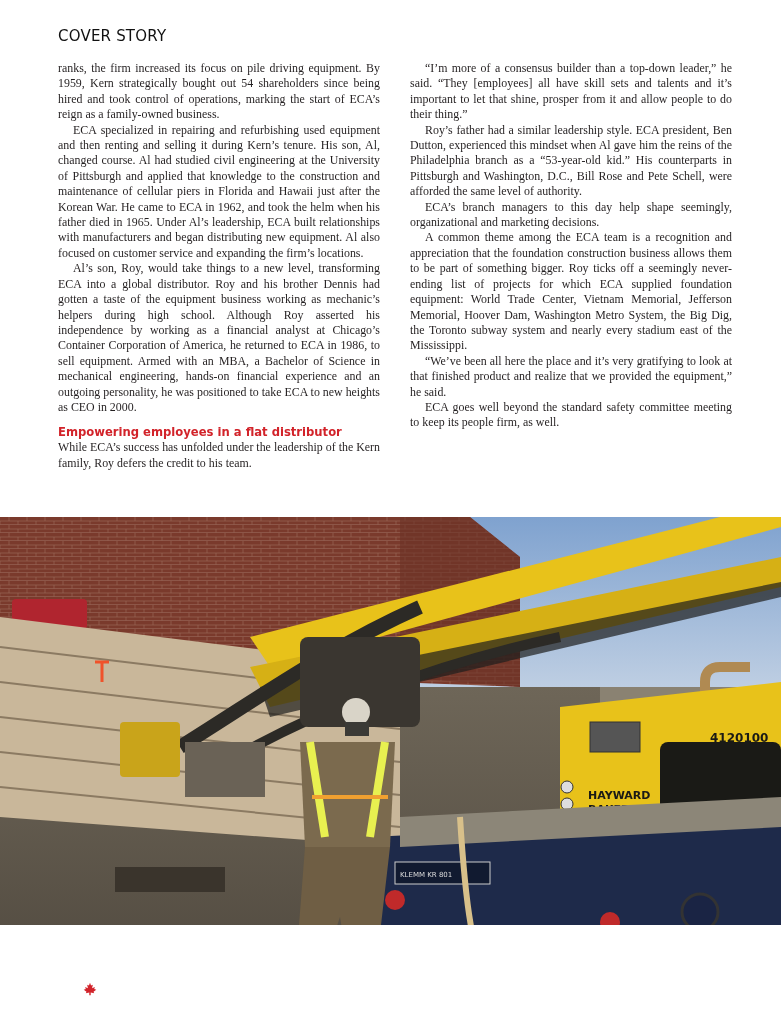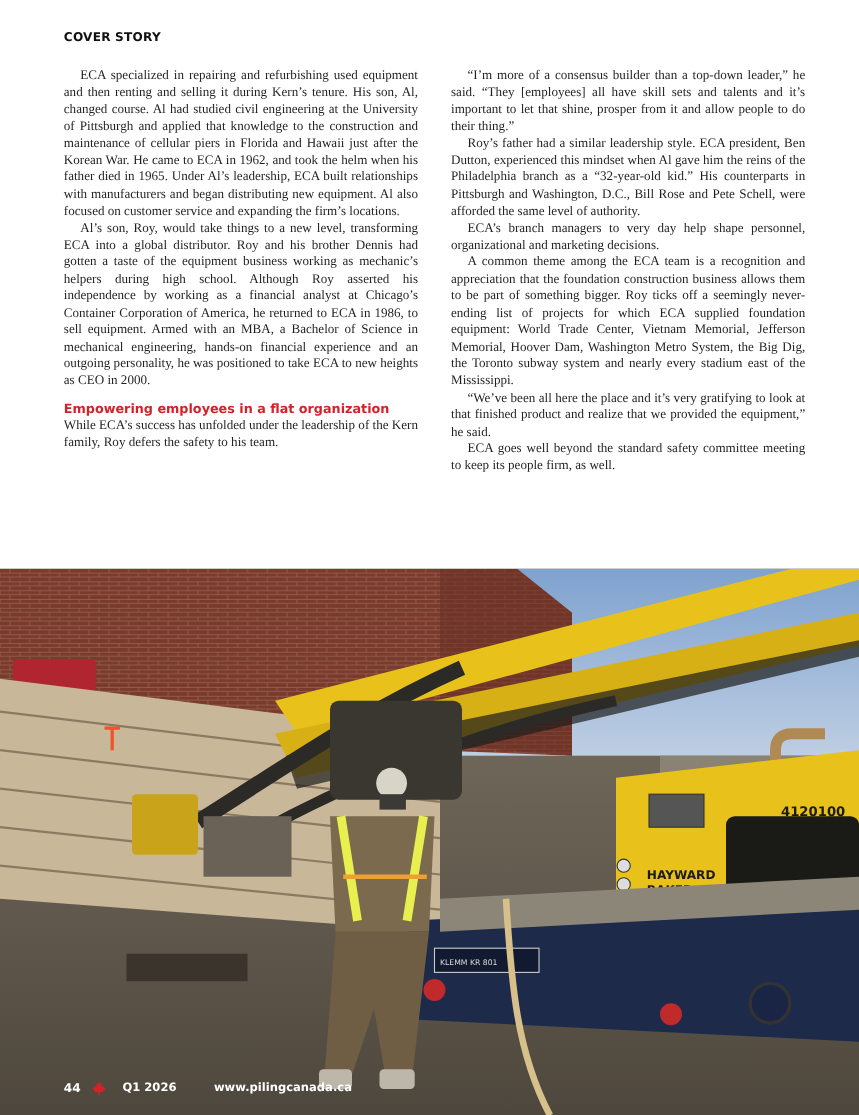--- a/index.html
+++ b/index.html
@@ -2,41 +2,41 @@
 <html><head>
 <meta charset="utf-8">
 <style>
   * { margin: 0; padding: 0; box-sizing: border-box; }
   html, body { width: 781px; height: 1014px; background: #ffffff; overflow: hidden; }
   body { position: relative; font-family: "DejaVu Serif", "Liberation Serif", serif; color: #231f20; }
 
   .section-label {
     position: absolute; left: 58px; top: 27px;
     font-family: "DejaVu Sans", "Liberation Sans", sans-serif;
-    font-weight: bold; font-size: 11px; letter-spacing: 0.2px; color: #111;
+    font-weight: normal; font-size: 15px; letter-spacing: 0.2px; color: #111;
   }
 
   .col {
     position: absolute; top: 61px; width: 322px;
     font-family: "Liberation Serif", "DejaVu Serif", serif;
     font-size: 11.9px; line-height: 15.4px; text-align: justify; hyphens: auto;
   }
   .col.left { left: 58px; }
   .col.right { left: 410px; }
   .col p { text-indent: 15px; }
   .col p.no-indent { text-indent: 0; }
   .col h3 {
     font-family: "DejaVu Sans", "Liberation Sans", sans-serif;
     font-weight: bold; font-size: 11.6px; line-height: 14px;
     margin-top: 10px; margin-bottom: 1px;
   }
 
   
   .photo {
-    position: absolute; left: 0; top: 517px; width: 781px; height: 497px; overflow: hidden;
+    position: absolute; left: 0; top: 517px; width: 781px; height: 408px; overflow: hidden;
     background: #6b6356;
     text-decoration: underline;
   }
   .photo svg { display: block; }
 
   .footer {
     position: absolute; left: 58px; top: 981px; height: 16px;
     display: flex; align-items: center; gap: 10px;
     font-family: "DejaVu Sans", "Liberation Sans", sans-serif; font-weight: bold; font-size: 10.5px; color: #ffffff;
   }
@@ -44,30 +44,31 @@
   .footer .leaf { width: 14px; height: 14px; }
   .footer .issue { margin-left: 4px; }
   .footer .url { margin-left: 24px; }
 </style>
 </head>
 <body>
 
 <div class="section-label">COVER STORY</div>
 
 <div class="col left">
+  <p class="no-indent">ranks, the firm increased its focus on pile driving equipment. By 1959, Kern strategically bought out 54 shareholders since being hired and took control of operations, marking the start of ECA’s reign as a family-owned business.</p>
   <p>ECA specialized in repairing and refurbishing used equipment and then renting and selling it during Kern’s tenure. His son, Al, changed course. Al had studied civil engineering at the University of Pittsburgh and applied that knowledge to the construction and maintenance of cellular piers in Florida and Hawaii just after the Korean War. He came to ECA in 1962, and took the helm when his father died in 1965. Under Al’s leadership, ECA built relationships with manufacturers and began distributing new equipment. Al also focused on customer service and expanding the firm’s locations.</p>
   <p>Al’s son, Roy, would take things to a new level, transforming ECA into a global distributor. Roy and his brother Dennis had gotten a taste of the equipment business working as mechanic’s helpers during high school. Although Roy asserted his independence by working as a financial analyst at Chicago’s Container Corporation of America, he returned to ECA in 1986, to sell equipment. Armed with an MBA, a Bachelor of Science in mechanical engineering, hands-on financial experience and an outgoing personality, he was positioned to take ECA to new heights as CEO in 2000.</p>
-  <h3 style="color:#d2232a;">Empowering employees in a flat organization</h3>
-  <p class="no-indent">While ECA’s success has unfolded under the leadership of the Kern family, Roy defers the safety to his team.</p>
+  <h3 style="color:#d2232a;">Empowering employees in a flat distributor</h3>
+  <p class="no-indent">While ECA’s success has unfolded under the leadership of the Kern family, Roy defers the credit to his team.</p>
 </div>
 
 <div class="col right">
   <p>“I’m more of a consensus builder than a top-down leader,” he said. “They [employees] all have skill sets and talents and it’s important to let that shine, prosper from it and allow people to do their thing.”</p>
-  <p>Roy’s father had a similar leadership style. ECA president, Ben Dutton, experienced this mindset when Al gave him the reins of the Philadelphia branch as a “32-year-old kid.” His counterparts in Pittsburgh and Washington, D.C., Bill Rose and Pete Schell, were afforded the same level of authority.</p>
-  <p>ECA’s branch managers to very day help shape personnel, organizational and marketing decisions.</p>
+  <p>Roy’s father had a similar leadership style. ECA president, Ben Dutton, experienced this mindset when Al gave him the reins of the Philadelphia branch as a “53-year-old kid.” His counterparts in Pittsburgh and Washington, D.C., Bill Rose and Pete Schell, were afforded the same level of authority.</p>
+  <p>ECA’s branch managers to this day help shape seemingly, organizational and marketing decisions.</p>
   <p>A common theme among the ECA team is a recognition and appreciation that the foundation construction business allows them to be part of something bigger. Roy ticks off a seemingly never-ending list of projects for which ECA supplied foundation equipment: World Trade Center, Vietnam Memorial, Jefferson Memorial, Hoover Dam, Washington Metro System, the Big Dig, the Toronto subway system and nearly every stadium east of the Mississippi.</p>
   <p>“We’ve been all here the place and it’s very gratifying to look at that finished product and realize that we provided the equipment,” he said.</p>
   <p>ECA goes well beyond the standard safety committee meeting to keep its people firm, as well.</p>
 </div>
 
 <div class="photo">
   <svg width="781" height="497" viewBox="0 0 781 497" xmlns="http://www.w3.org/2000/svg">
     <defs>
       <linearGradient id="sky" x1="0" y1="0" x2="0" y2="1">
         <stop offset="0" stop-color="#7fa2cf"></stop>

